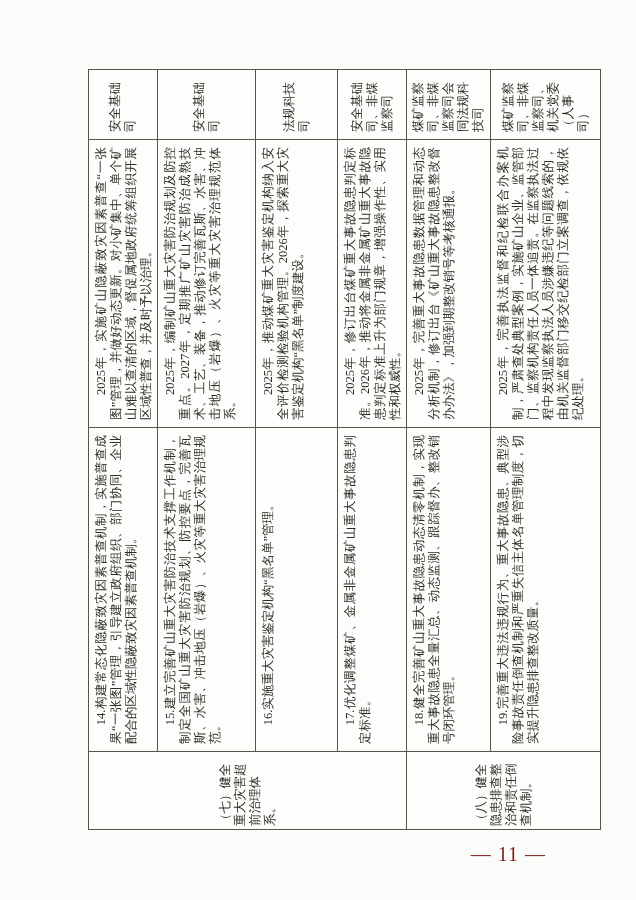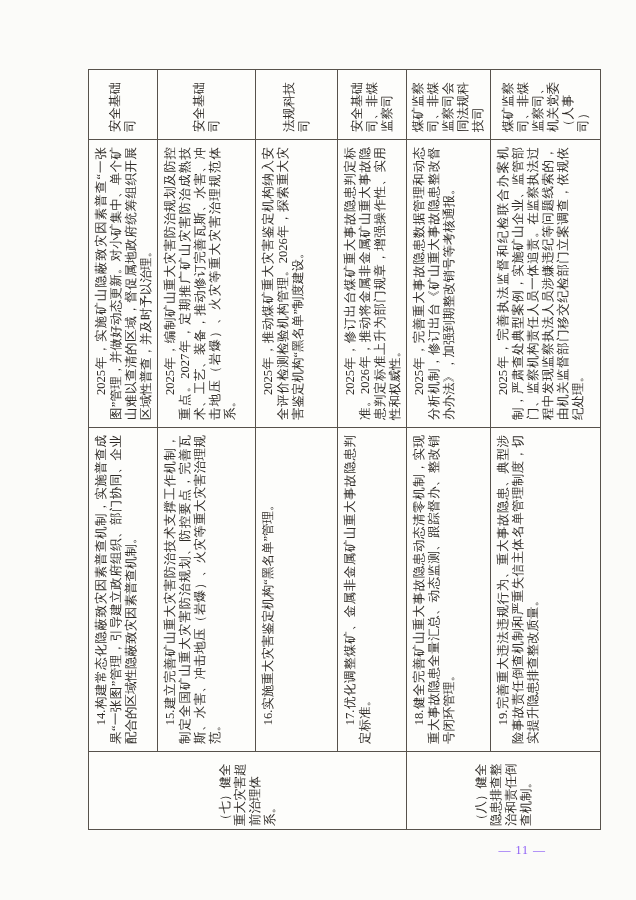--- a/index.html
+++ b/index.html
@@ -63,23 +63,23 @@
   }
   td.dept {
     vertical-align: middle;
     text-align: left;
     padding: 2px 7px;
   }
   .page-number {
     position: absolute;
     top: 843px;
     right: 90px;
-    font-size: 12px;
+    font-size: 20px;
     letter-spacing: 1px;
-    color: #8b5cf6;
+    color: #7f1d1d;
   }
 </style>
 </head>
 <body>
 
 <div class="page">
 
   <div class="rot-wrap">
     <table class="task-table">
       <colgroup>

